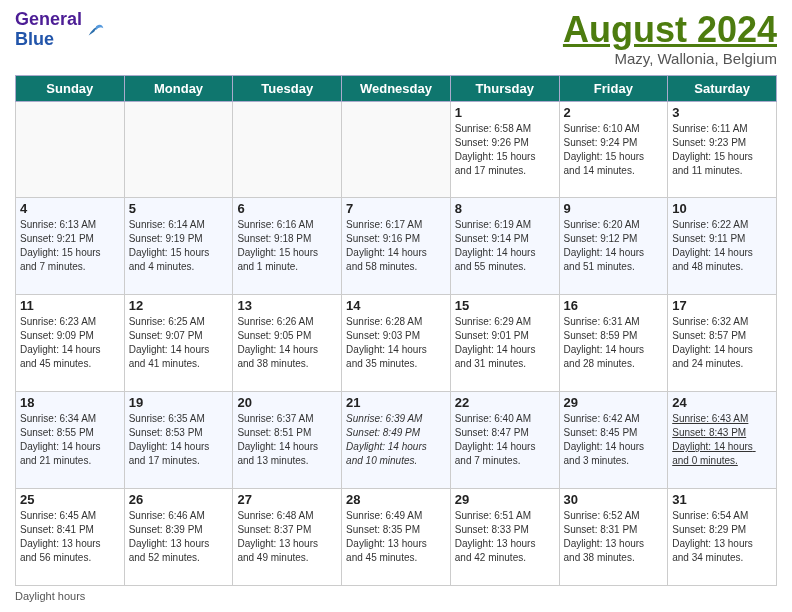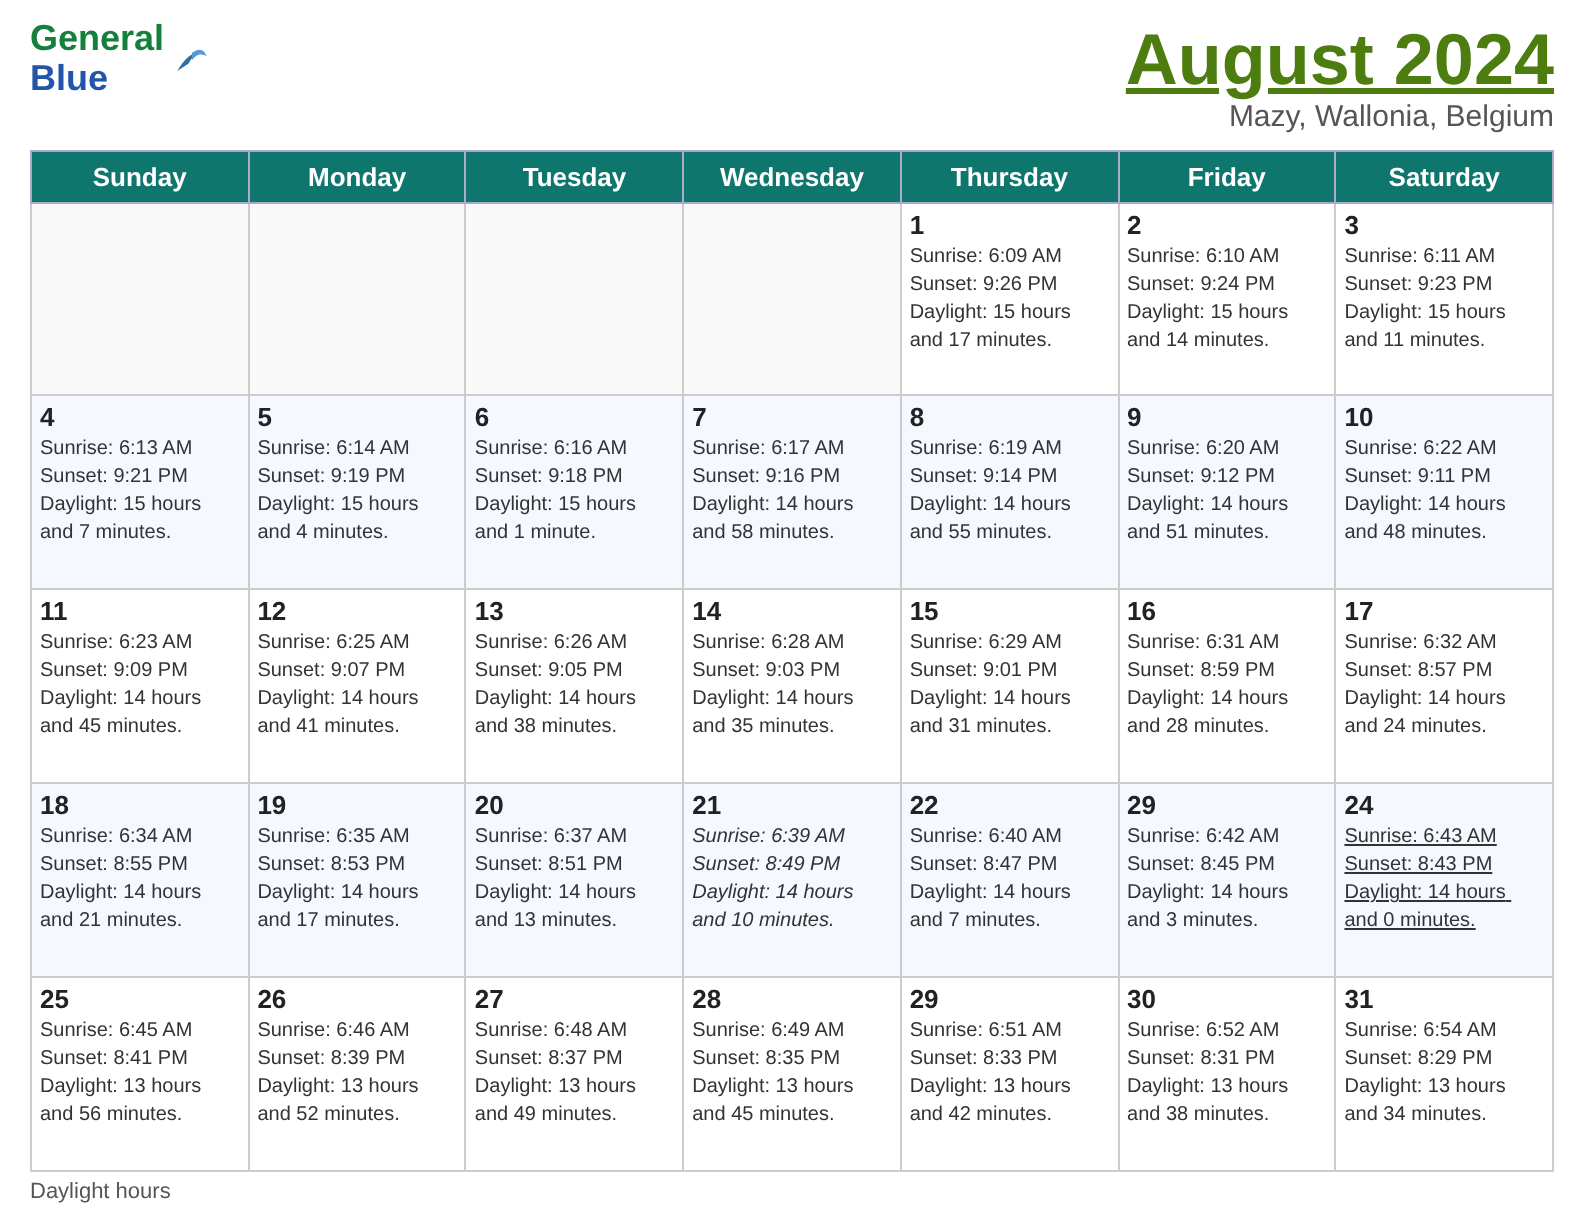--- a/index.html
+++ b/index.html
@@ -25,21 +25,21 @@
     }
     .logo {
       display: flex;
       align-items: center;
     }
     .logo-text {
       font-size: 18px;
       font-weight: bold;
       line-height: 1.1;
     }
-    .logo-general { color: #15803d; }
+    .logo-general { color: #4c1d95; }
     .logo-blue { color: #2255aa; }
     .logo-icon {
       width: 22px;
       height: 22px;
       margin-left: 3px;
     }
     .title-block {
       text-align: right;
     }
     .month-year {
@@ -141,21 +141,21 @@
         </tr>
     </thead>
     <tbody id="calendar-body">
     <tr>
           <td class="empty"></td>
           <td class="empty"></td>
           <td class="empty"></td>
           <td class="empty"></td>
           <td>
             <span class="day-num">1</span>
-            <div class="day-info" style="white-space: pre-wrap;">Sunrise: 6:09 AM
+            <div class="day-info" style="white-space: pre-wrap;">Sunrise: 6:58 AM
 Sunset: 9:26 PM
 Daylight: 15 hours and 17 minutes.</div>
           </td>
           <td>
             <span class="day-num">2</span>
             <div class="day-info" style="white-space: pre-wrap;">Sunrise: 6:10 AM
 Sunset: 9:24 PM
 Daylight: 15 hours and 14 minutes.</div>
           </td>
           <td>

